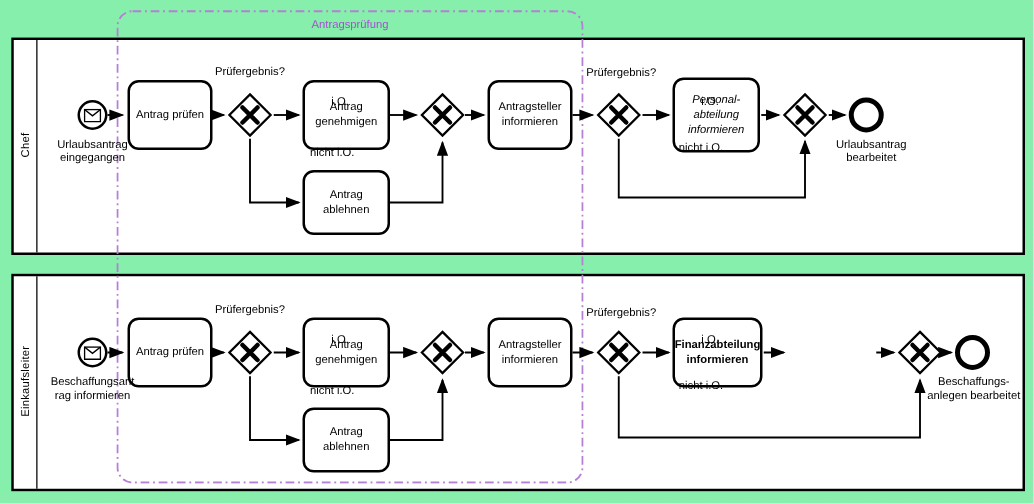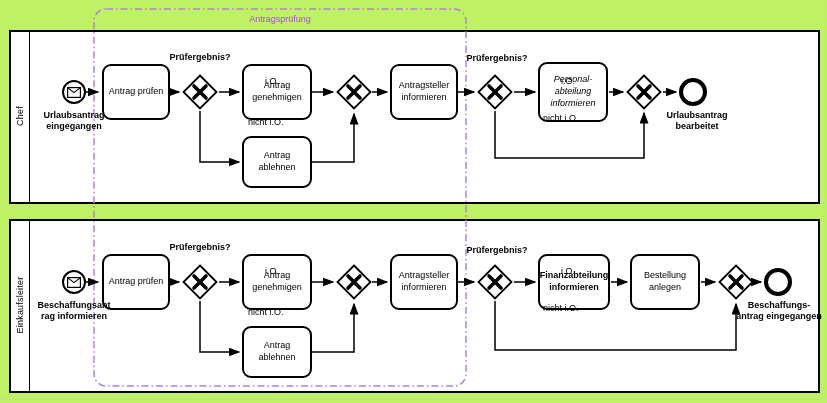--- a/index.html
+++ b/index.html
@@ -1,17 +1,17 @@
 <!DOCTYPE html>
 <html><head>
 <meta charset="utf-8">
 <style>
   html,body { margin:0; padding:0; background:#fff; }
   #canvas {
-    position:relative; width:827px; height:403px; background:#bef264;
+    position:relative; width:827px; height:403px; background:#86efac;
     font-family:"Liberation Sans", sans-serif; color:#000; overflow:hidden;
   }
   .pool { position:absolute; border:2px solid #000; background:#fff; box-sizing:border-box; }
   .laneband {
     position:absolute; left:0; top:0; bottom:0; width:19px;
     border-right:1px solid #000; box-sizing:border-box;
   }
   .lane-label {
     position:absolute; left:-31px; top:50%; width:80px; margin-top:-6px;
     transform:rotate(-90deg); transform-origin:center;
@@ -34,21 +34,21 @@
     position:absolute; z-index:4; width:24px; height:24px; box-sizing:border-box;
     border:2px solid #000; border-radius:50%; background:#fff;
     display:flex; align-items:center; justify-content:center;
   }
   .event-end {
     position:absolute; z-index:4; width:28px; height:28px; box-sizing:border-box;
     border:4px solid #000; border-radius:50%; background:#fff;
   }
   .node-label {
     position:absolute; z-index:5; font-size:9px; line-height:1.25;
-    text-align:center; white-space:pre-line;font-weight:bold;
+    text-align:center; white-space:pre-line;
   }
   .edge-label { position:absolute; z-index:5; font-size:9px; white-space:nowrap;margin-left:44px; }
   #wires { position:absolute; left:0; top:0; z-index:3; }
 </style>
 </head>
 <body>
 
 <div id="canvas">
 
   <div class="pool" style="left:9px; top:30px; width:811px; height:174px;">
@@ -213,27 +213,25 @@
       <path d="M12,12 L24,24 M24,12 L12,24" stroke="#000" stroke-width="3.6" stroke-linecap="round"></path>
     </svg>
   </div>
   <div class="node-label" style="left:457px; top:245px; width:80px;">Prüfergebnis?</div>
   <div class="edge-label" style="left:517px; top:266px;">i.O.</div>
   <div class="edge-label" style="left:499px; top:303px;">nicht i.O.</div>
 
   <div class="task" style="left:538px; top:254px; width:72px; height:56px;font-weight:bold;">Finanzabteilung
 informieren</div>
 
-  <div class="task" style="left:630px; top:254px; width:70px; height:56px;">Bestellung
-anlegen</div>
 
   <div class="gateway" style="left:718px; top:264px;">
     <svg width="36" height="36" viewBox="0 0 36 36">
       <path d="M18,1.5 L34.5,18 L18,34.5 L1.5,18 Z" fill="#fff" stroke="#000" stroke-width="1.8"></path>
       <path d="M12,12 L24,24 M24,12 L12,24" stroke="#000" stroke-width="3.6" stroke-linecap="round"></path>
     </svg>
   </div>
 
   <div class="event-end" style="left:764px; top:268px;"></div>
   <div class="node-label" style="left:735px; top:300px; width:88px;">Beschaffungs-
-antrag eingegangen</div>
+anlegen bearbeitet</div>
 
 </div>
 
 </body></html>

